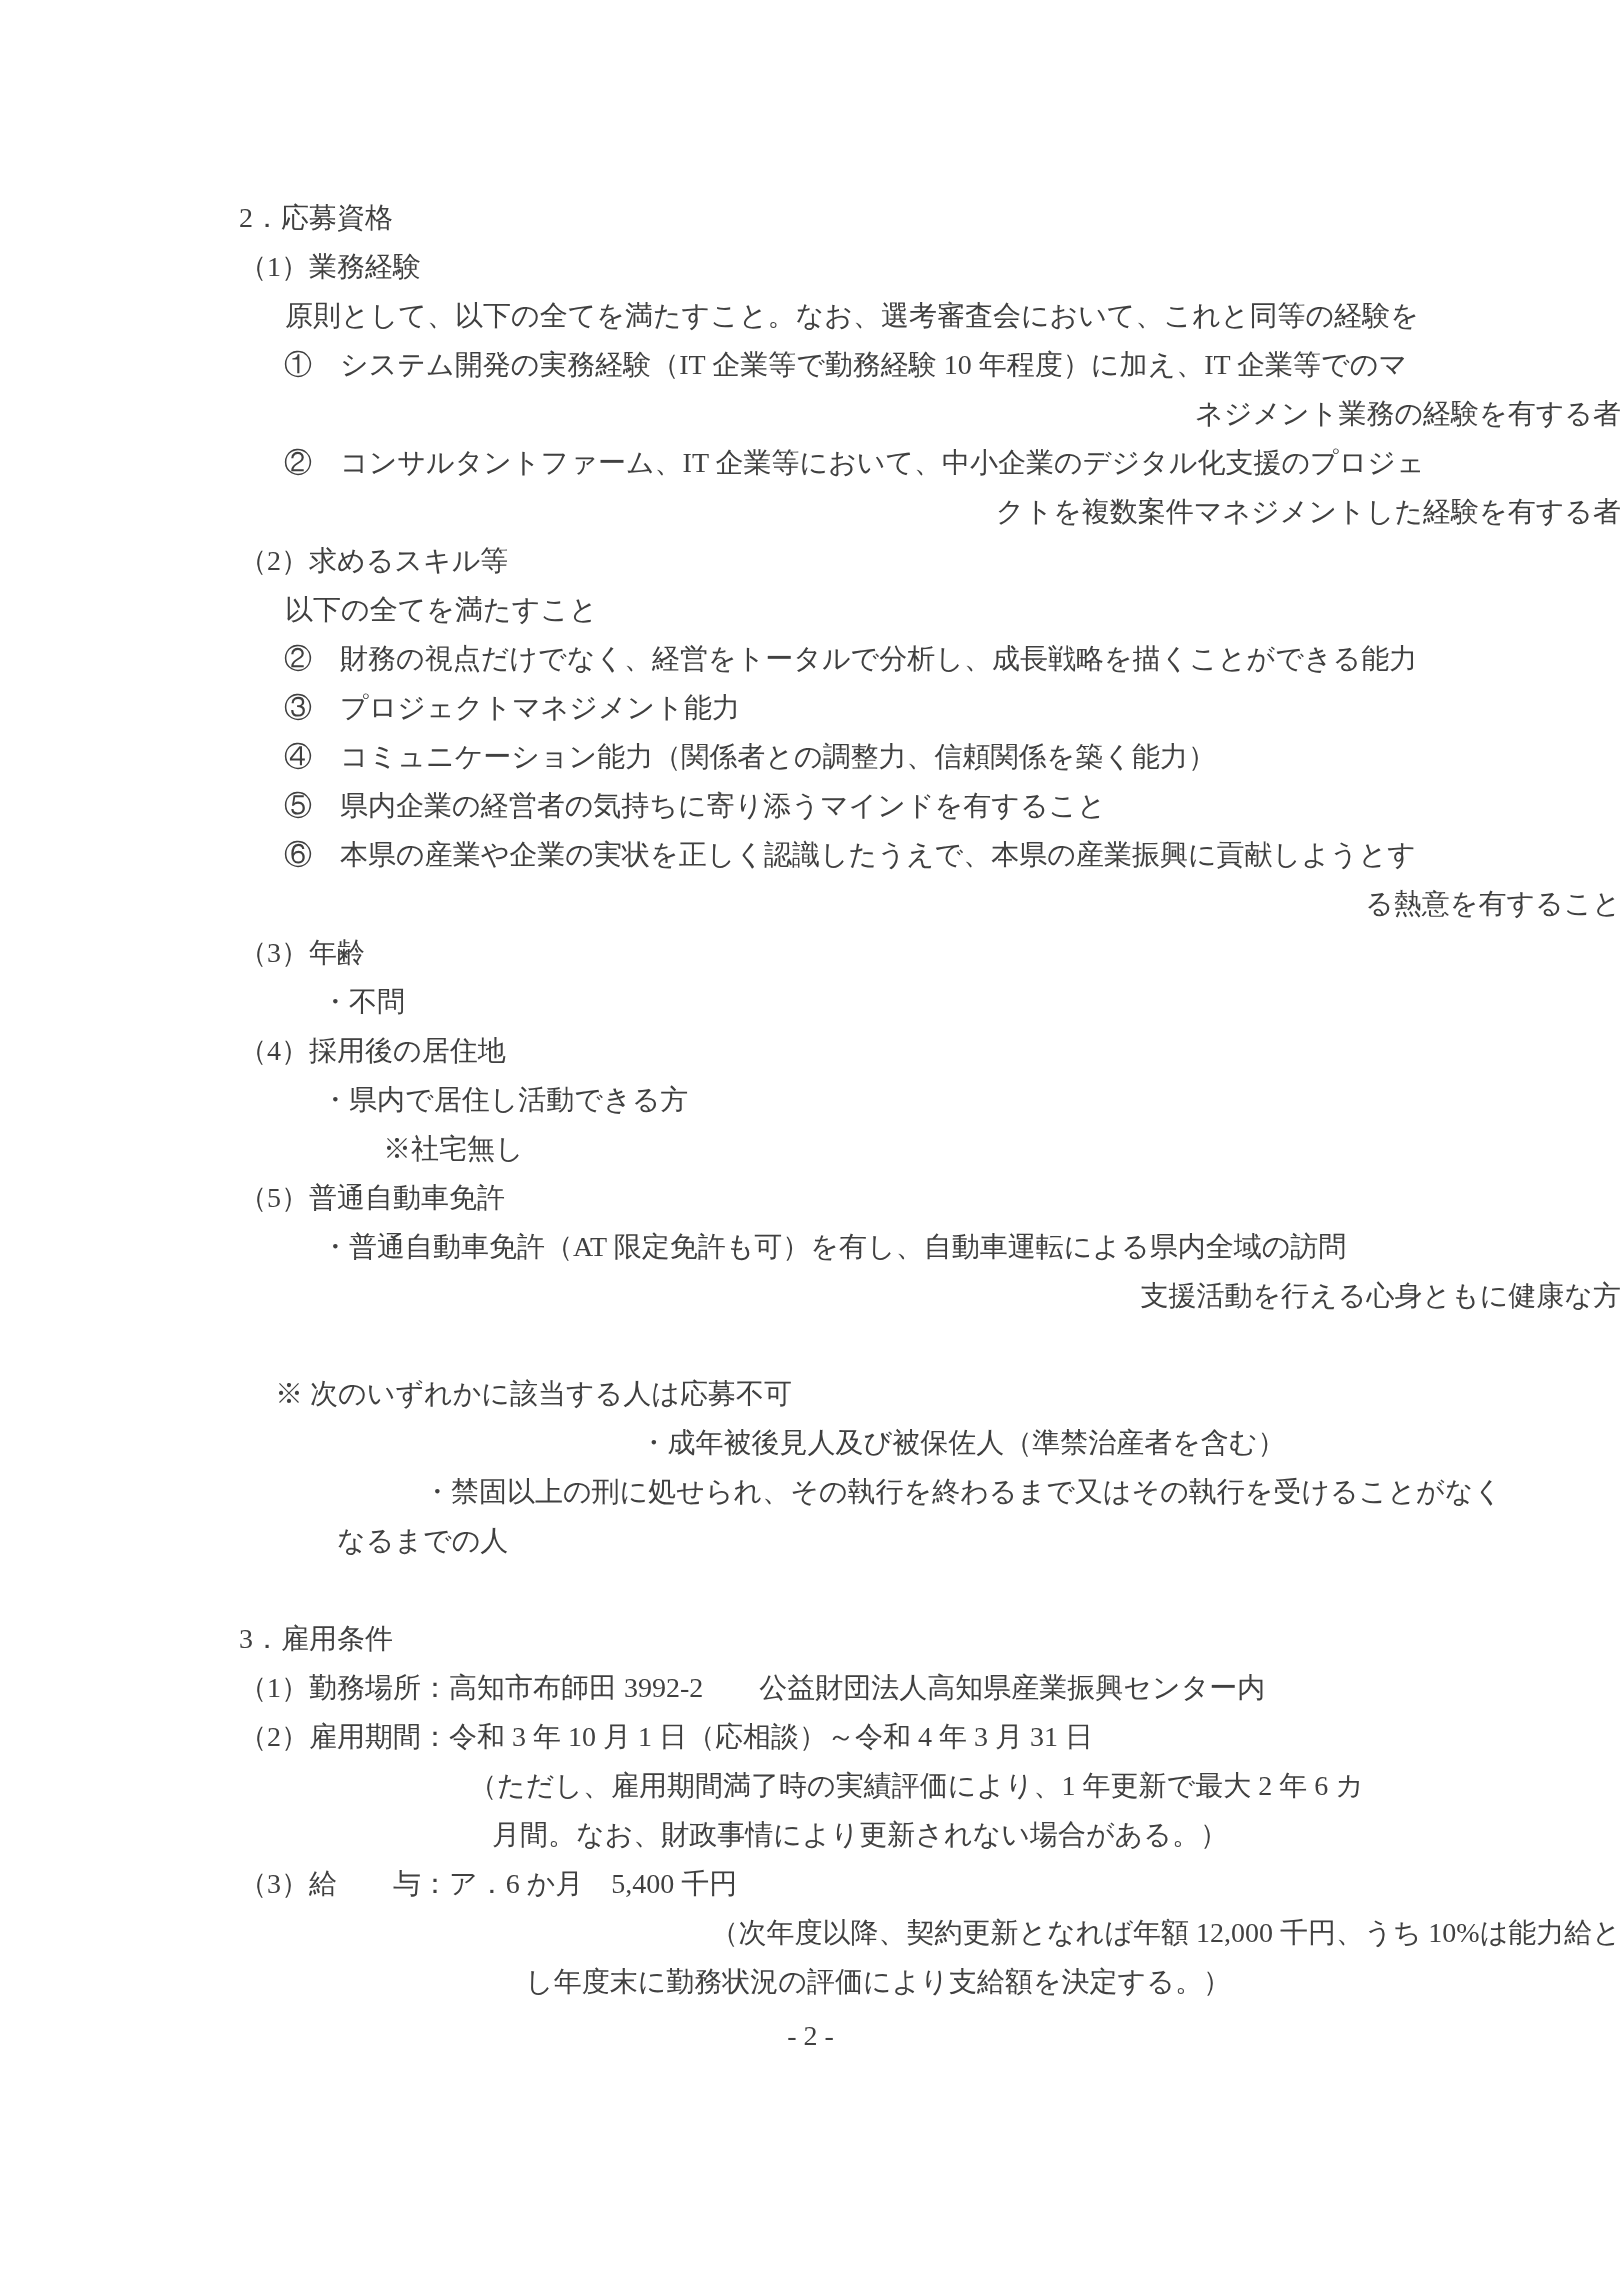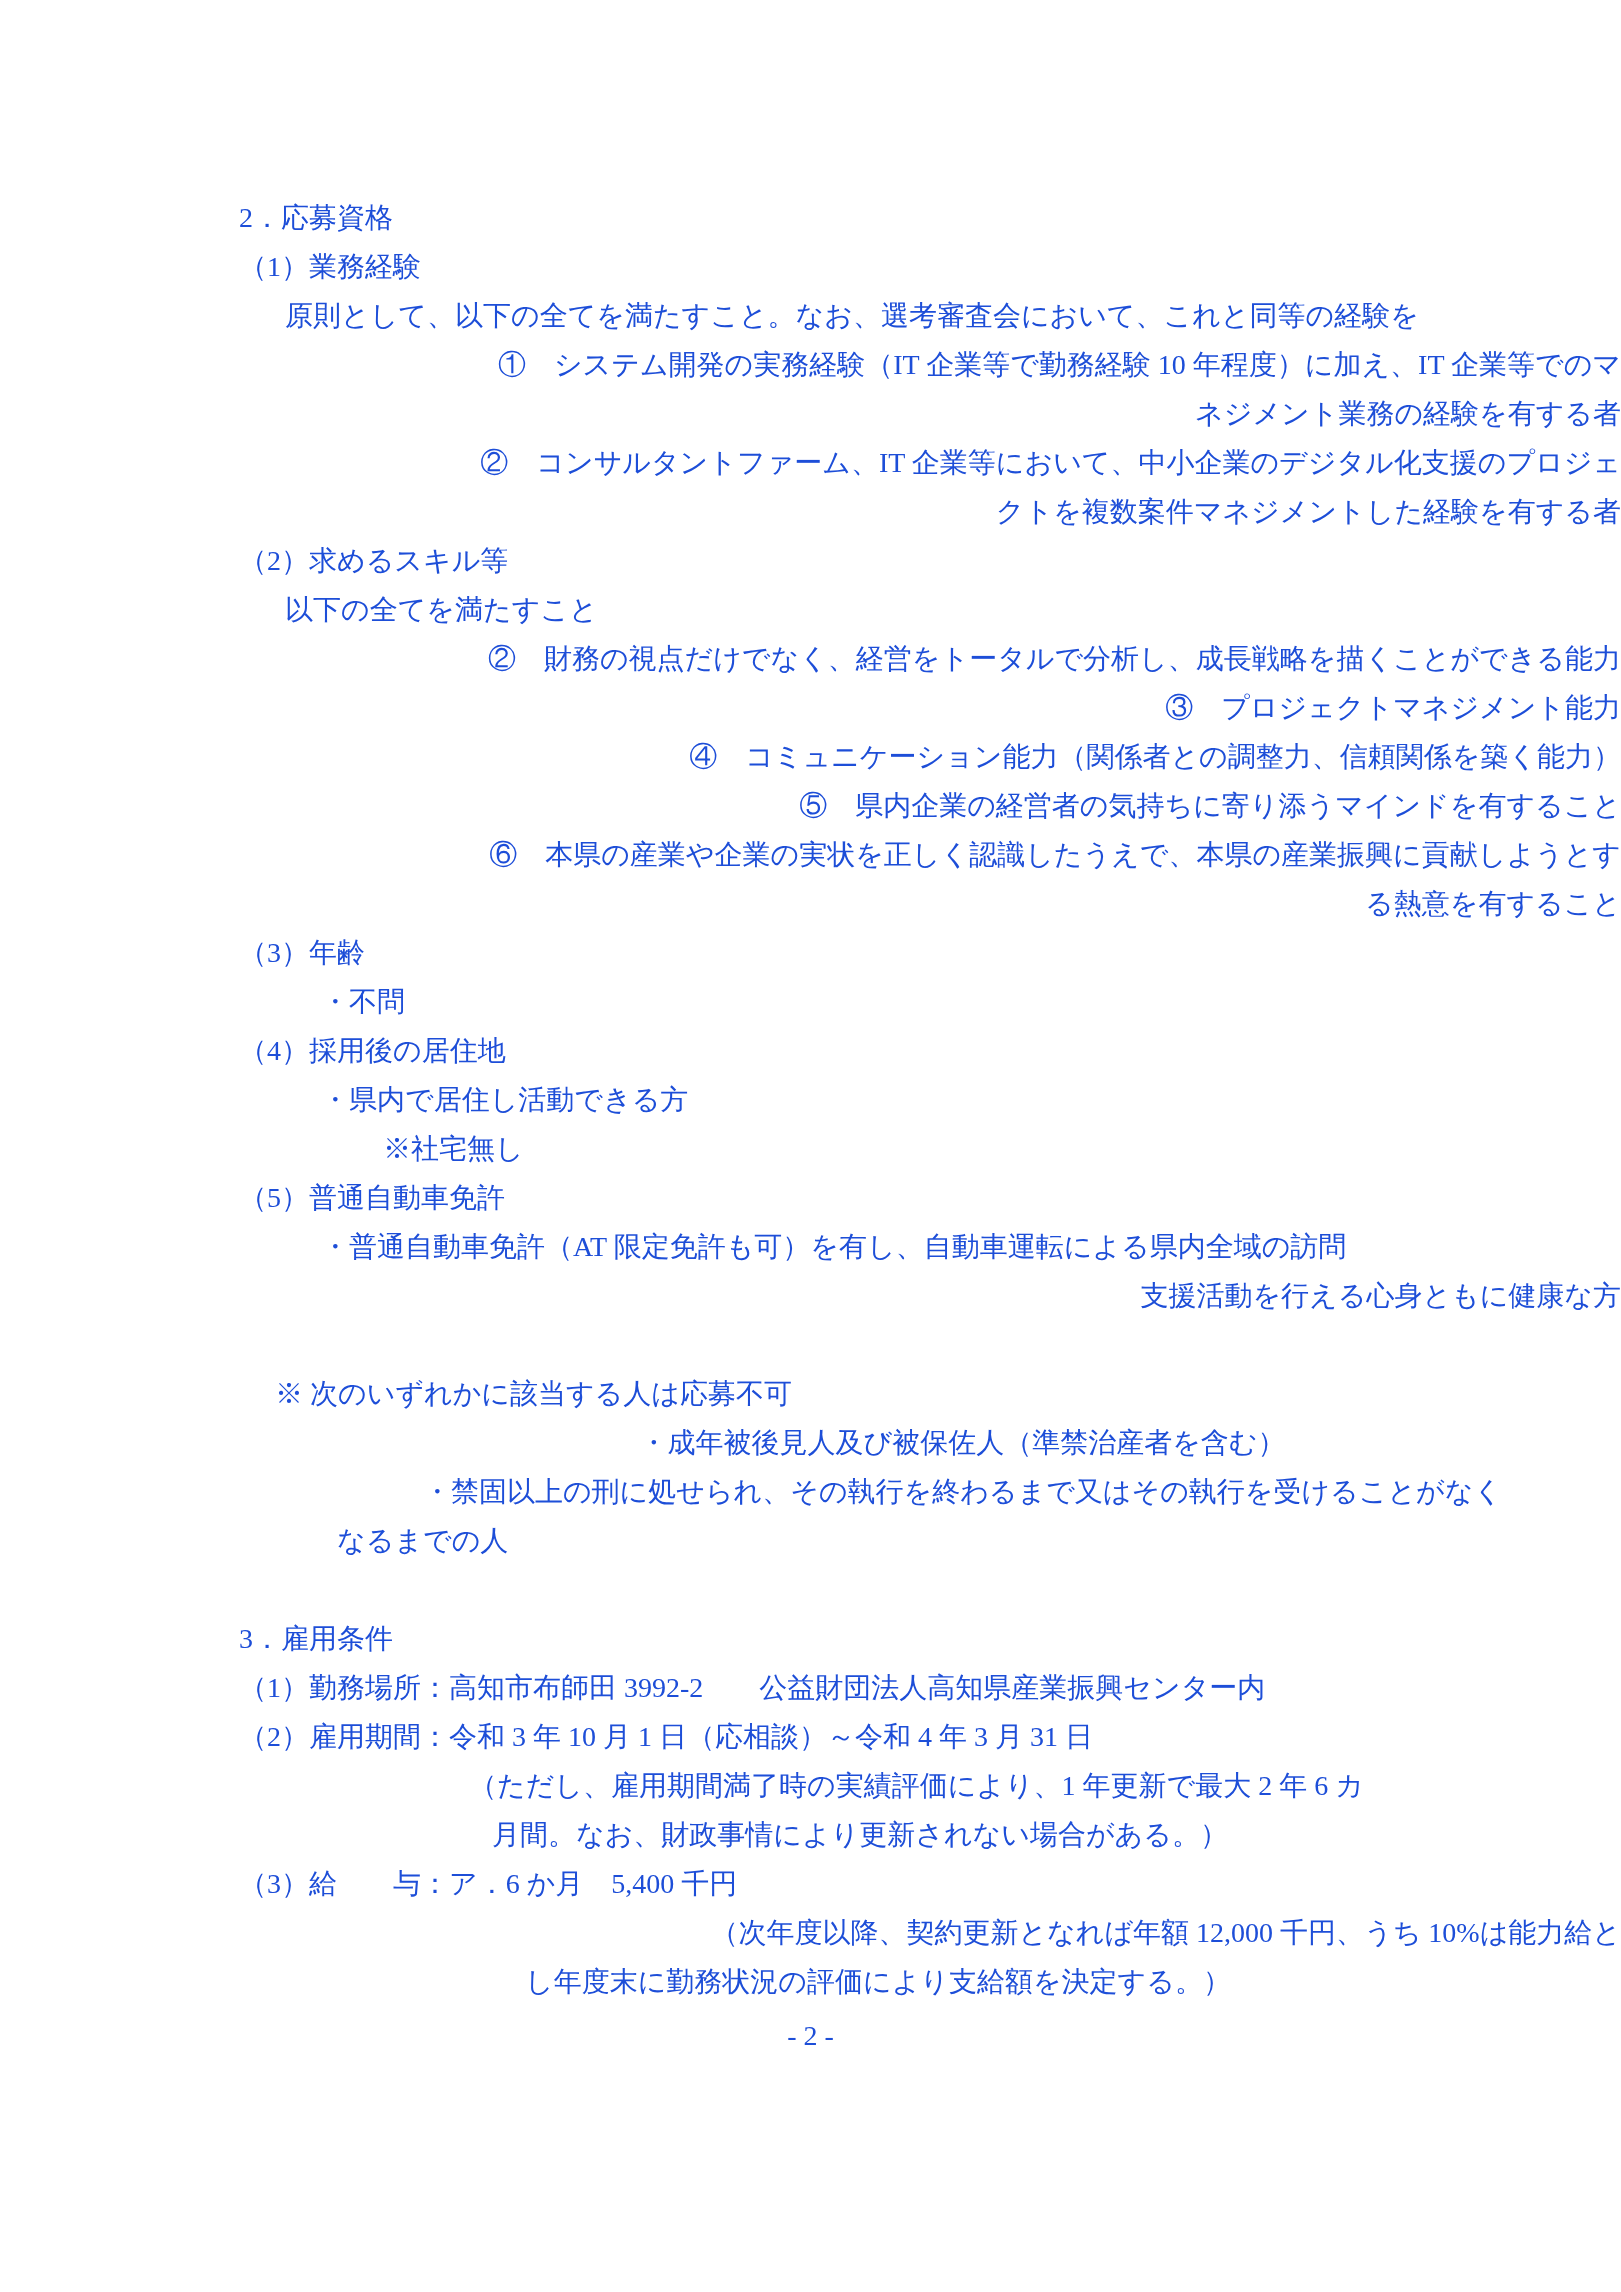--- a/index.html
+++ b/index.html
@@ -5,38 +5,38 @@
   html, body {
     margin: 0;
     padding: 0;
     background: #ffffff;
   }
   .page {
     position: relative;
     width: 1621px;
     height: 2293px;
     background: #ffffff;
-    color: #1d4ed8;
+    color: #404040;
     font-family: "Liberation Serif", "DejaVu Serif", serif;
     font-size: 28px;
     overflow: hidden;
     box-sizing: border-box;
     padding-top: 193px;
   }
   .line {
     height: 49px;
     line-height: 49px;
     white-space: pre;
   }
   .gap { margin-top: 49px; font-family: Liberation Serif, serif; }
 
   
   .ind-a { padding-left: 239px; }  
   .ind-b { padding-left: 285px; }  
-  .ind-n { padding-left: 284px; text-align: right; }  
+  .ind-n { padding-left: 284px; }  
   .ind-c { padding-left: 259px; }  
   .ind-d { padding-left: 349px; text-align: right; }  
   .ind-e { padding-left: 321px; }  
   .ind-f { padding-left: 383px; }  
   .ind-g { padding-left: 275px; }  
   .ind-h { padding-left: 304px; text-align: center; }  
   .ind-i { padding-left: 337px; }  
   .ind-j { padding-left: 469px; }  
   .ind-k { padding-left: 492px; }  
   .ind-l { padding-left: 496px; text-align: right; }  

